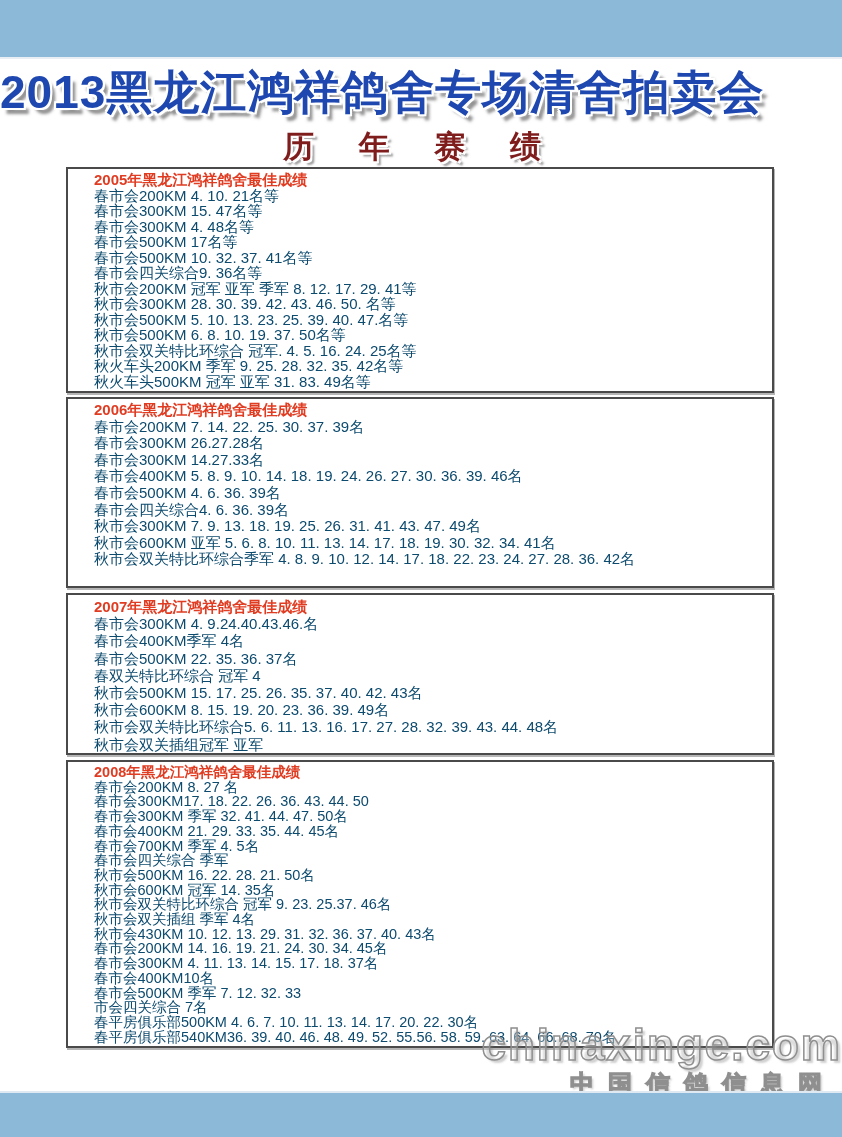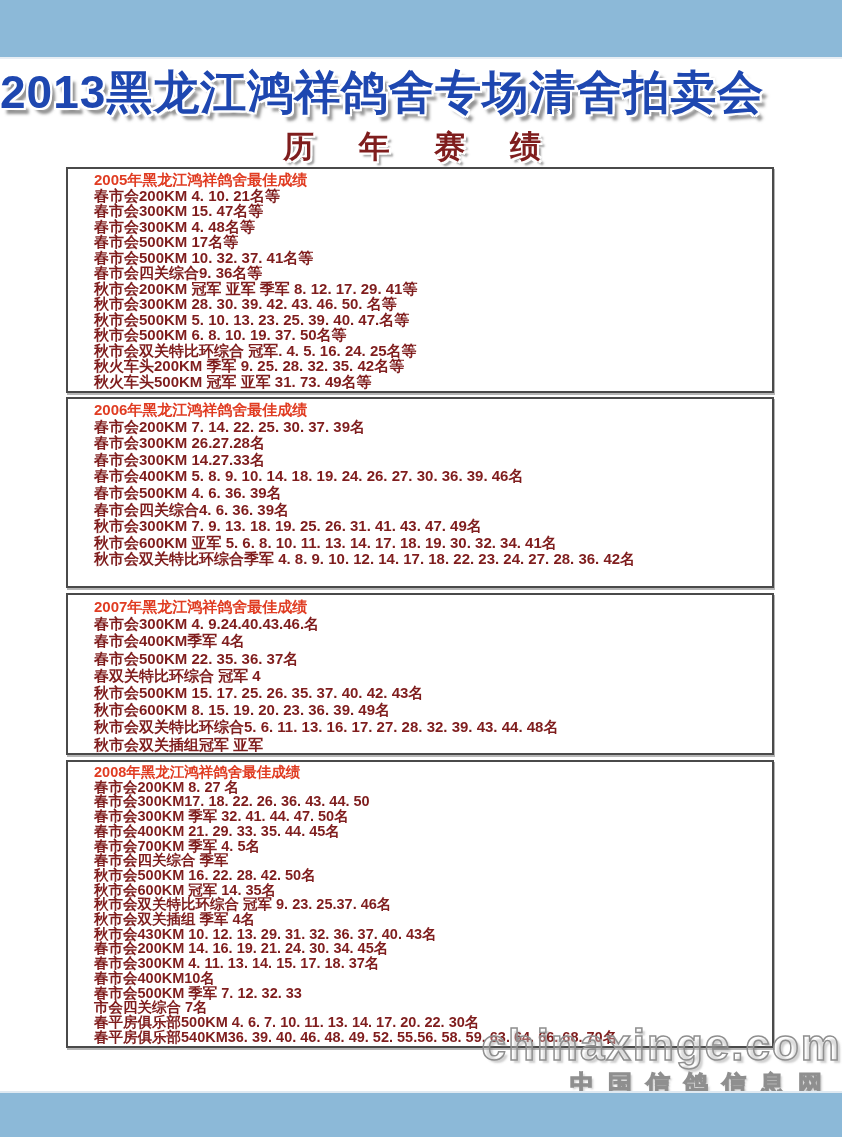--- a/index.html
+++ b/index.html
@@ -27,21 +27,21 @@
   .result-box{
     position:absolute;left:66px;width:678px;background:#fff;
     border:2px solid #4a4a4a;box-shadow:1px 2px 0 rgba(90,90,90,0.45);
     padding:3px 0 0 26px;box-sizing:content-box;overflow:hidden;
   }
   #box-2005{top:167px;height:219px;}
   #box-2006{top:397px;height:184px;}
   #box-2007{top:593px;height:155px;}
   #box-2008{top:760px;height:281px;}
   .box-header{font-weight:bold;color:#e03c22;}
-  .row{font-weight:bold;color:#7f1d1d;white-space:nowrap;}
+  .row{font-weight:normal;color:#0c4a6e;white-space:nowrap;}
   #box-2005 .box-header,#box-2005 .row{font-size:15px;line-height:15.5px;}
   #box-2006 .box-header,#box-2006 .row{font-size:15px;line-height:16.6px;}
   #box-2007 .box-header,#box-2007 .row{font-size:15px;line-height:17.2px;}
   #box-2008 .box-header,#box-2008 .row{font-size:14.5px;line-height:14.7px;}
 
   #phone-row{
     position:absolute;top:1046px;left:118px;white-space:nowrap;
     font-weight:bold;font-style:italic;
     -webkit-text-stroke:1px #ffffff;
     filter:drop-shadow(3px 4px 1px rgba(60,70,80,0.85));
@@ -86,21 +86,21 @@
         <div class="row">春市会300KM 4. 48名等</div>
         <div class="row">春市会500KM 17名等</div>
         <div class="row">春市会500KM 10. 32. 37. 41名等</div>
         <div class="row">春市会四关综合9. 36名等</div>
         <div class="row">秋市会200KM 冠军 亚军 季军 8. 12. 17. 29. 41等</div>
         <div class="row">秋市会300KM 28. 30. 39. 42. 43. 46. 50. 名等</div>
         <div class="row">秋市会500KM 5. 10. 13. 23. 25. 39. 40. 47.名等</div>
         <div class="row">秋市会500KM 6. 8. 10. 19. 37. 50名等</div>
         <div class="row">秋市会双关特比环综合 冠军. 4. 5. 16. 24. 25名等</div>
         <div class="row">秋火车头200KM 季军 9. 25. 28. 32. 35. 42名等</div>
-        <div class="row">秋火车头500KM 冠军 亚军 31. 73. 49名等</div>
+        <div class="row">秋火车头500KM 冠军 亚军 31. 83. 49名等</div>
       </div>
   </div>
 
   <div id="box-2006" class="result-box">
     <div class="box-header">2006年黑龙江鸿祥鸽舍最佳成绩</div>
     <div class="rows">
         <div class="row">春市会200KM 7. 14. 22. 25. 30. 37. 39名</div>
         <div class="row">春市会300KM 26.27.28名</div>
         <div class="row">春市会300KM 14.27.33名</div>
         <div class="row">春市会400KM 5. 8. 9. 10. 14. 18. 19. 24. 26. 27. 30. 36. 39. 46名</div>
@@ -128,21 +128,21 @@
 
   <div id="box-2008" class="result-box">
     <div class="box-header">2008年黑龙江鸿祥鸽舍最佳成绩</div>
     <div class="rows">
         <div class="row">春市会200KM 8. 27 名</div>
         <div class="row">春市会300KM17. 18. 22. 26. 36. 43. 44. 50</div>
         <div class="row">春市会300KM 季军 32. 41. 44. 47. 50名</div>
         <div class="row">春市会400KM 21. 29. 33. 35. 44. 45名</div>
         <div class="row">春市会700KM 季军 4. 5名</div>
         <div class="row">春市会四关综合 季军</div>
-        <div class="row">秋市会500KM 16. 22. 28. 42. 50名</div>
+        <div class="row">秋市会500KM 16. 22. 28. 21. 50名</div>
         <div class="row">秋市会600KM 冠军 14. 35名</div>
         <div class="row">秋市会双关特比环综合 冠军 9. 23. 25.37. 46名</div>
         <div class="row">秋市会双关插组 季军 4名</div>
         <div class="row">秋市会430KM 10. 12. 13. 29. 31. 32. 36. 37. 40. 43名</div>
         <div class="row">春市会200KM 14. 16. 19. 21. 24. 30. 34. 45名</div>
         <div class="row">春市会300KM 4. 11. 13. 14. 15. 17. 18. 37名</div>
         <div class="row">春市会400KM10名</div>
         <div class="row">春市会500KM 季军 7. 12. 32. 33</div>
         <div class="row">市会四关综合 7名</div>
         <div class="row">春平房俱乐部500KM 4. 6. 7. 10. 11. 13. 14. 17. 20. 22. 30名</div>

